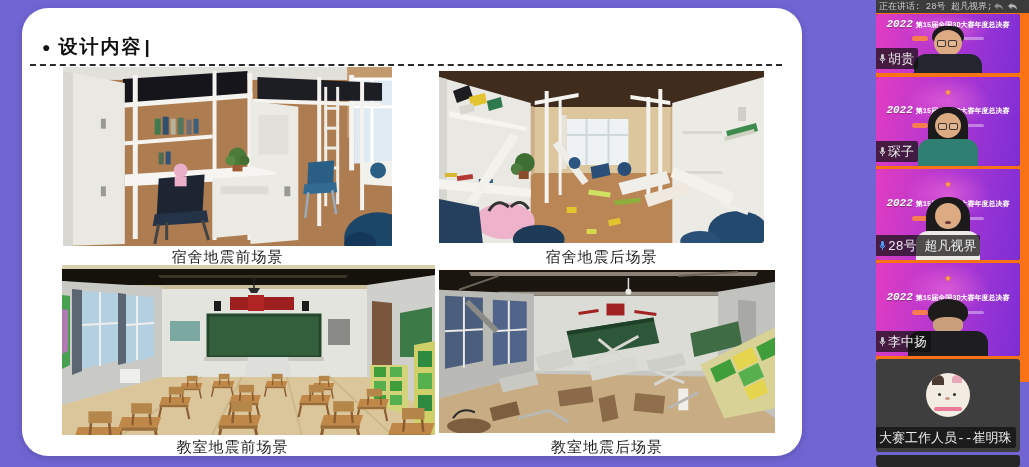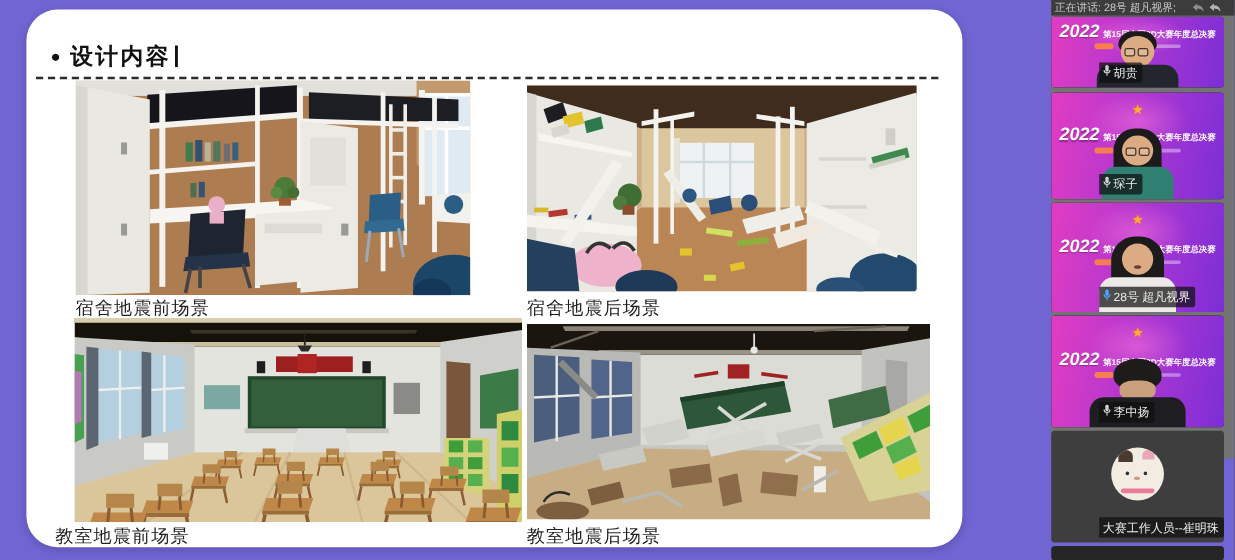--- a/index.html
+++ b/index.html
@@ -9,43 +9,43 @@
   .slide{position:absolute;left:22px;top:8px;width:780px;height:448px;background:#ffffff;
          border-radius:26px;box-shadow:0 2px 8px rgba(0,0,0,.18);}
   .slide-title{position:absolute;left:20px;top:26px;display:flex;align-items:center;gap:8px;}
   .bullet{font-size:14px;color:#111;line-height:1;}
   .title-main{font-size:19px;font-weight:bold;color:#111;letter-spacing:2px;}
   .title-sep{font-size:19px;font-weight:bold;color:#111;margin-left:-6px;}
   .title-sub{font-size:18px;font-weight:600;color:#3697a8;letter-spacing:3px;}
   .dashed-divider{position:absolute;left:8px;width:752px;top:56px;border-top:2px dashed #2b2b2b;}
   .figure{position:absolute;overflow:hidden;background:#fff;}
   .figure svg{display:block;width:100%;height:100%;}
-  .caption{position:absolute;font-size:15px;color:#1f1f1f;letter-spacing:1px;}
+  .caption{position:absolute;text-align:center;font-size:15px;color:#1f1f1f;letter-spacing:1px;}
   
-  .panel{position:absolute;left:876px;top:0;width:153px;height:382px;background:#737373;}
+  .panel{position:absolute;left:876px;top:0;width:153px;height:382px;background:#f97316;font-family:Liberation Mono, monospace;}
   .status-bar{position:absolute;left:0;top:0;width:153px;height:13px;background:#3c3c3c;
               display:flex;align-items:center;padding:0 3px;box-sizing:border-box;color:#c9c9c9;
               font-size:9px;white-space:nowrap;overflow:hidden;}
   .status-icons{margin-left:auto;display:flex;gap:3px;align-items:center;padding-right:8px;}
   .thumb{position:absolute;left:0;width:144px;border-radius:3px;overflow:hidden;background:#232323;}
   .banner{position:absolute;inset:0;background:linear-gradient(100deg,#e23cc2 0%,#a936d2 55%,#7c2ed6 100%);}
   .banner-glow{position:absolute;left:20%;top:0;width:60%;height:55%;
                background:radial-gradient(ellipse at center,rgba(255,120,220,.5),rgba(255,120,220,0) 70%);}
   .trophy{position:absolute;left:0;right:0;text-align:center;color:#ffb03a;font-size:11px;line-height:1;
           text-shadow:0 0 2px #ff7a00;}
   .banner-row{position:absolute;left:0;right:0;display:flex;justify-content:center;align-items:baseline;
               gap:3px;color:#fff;white-space:nowrap;}
-  .banner-year{font-size:15px;font-weight:bold;font-style:italic;text-shadow:0 1px 1px rgba(0,0,0,.3);}
+  .banner-year{font-size:11px;font-weight:bold;font-style:italic;text-shadow:0 1px 1px rgba(0,0,0,.3);}
   .banner-title{font-size:7px;font-weight:bold;}
   .banner-subrow{position:absolute;left:0;right:0;display:flex;justify-content:center;gap:4px;align-items:center;}
   .pill{width:16px;height:5px;border-radius:3px;background:#ff8a3a;opacity:.85;}
   .subbar{width:52px;height:3px;background:rgba(255,255,255,.38);border-radius:2px;}
-  .name-tag{position:absolute;left:0;bottom:4px;display:flex;gap:2px;
-            background:rgba(15,15,15,.72);color:#ececec;font-size:10px;padding:1.5px 4px 1.5px 3px;
-            border-radius:0 2px 2px 0;white-space:nowrap;max-width:138px;overflow:hidden;margin-left:40px;}
+  .name-tag{position:absolute;left:0;bottom:4px;display:flex;align-items:center;gap:2px;
+            background:rgba(15,15,15,.72);color:#ececec;font-size:13px;padding:1.5px 4px 1.5px 3px;
+            border-radius:0 2px 2px 0;white-space:nowrap;max-width:138px;overflow:hidden;}
   .mic{color:#cfcfcf;display:inline-flex;}
   .mic.speaking{color:#4da3ff;}
   .head{position:absolute;background:#dcab84;border-radius:50%;}
   .hair{position:absolute;background:#1c1a1a;}
   .shoulders{position:absolute;border-radius:12px 12px 0 0;}
   .glasses{position:absolute;display:flex;gap:2px;}
   .glasses span{display:block;width:7px;height:5px;border:1px solid rgba(20,20,20,.8);
                 border-radius:2px;background:rgba(255,255,255,.15);}
   .cat-avatar{position:absolute;border-radius:50%;background:#f2ece2;overflow:hidden;}
 </style>

